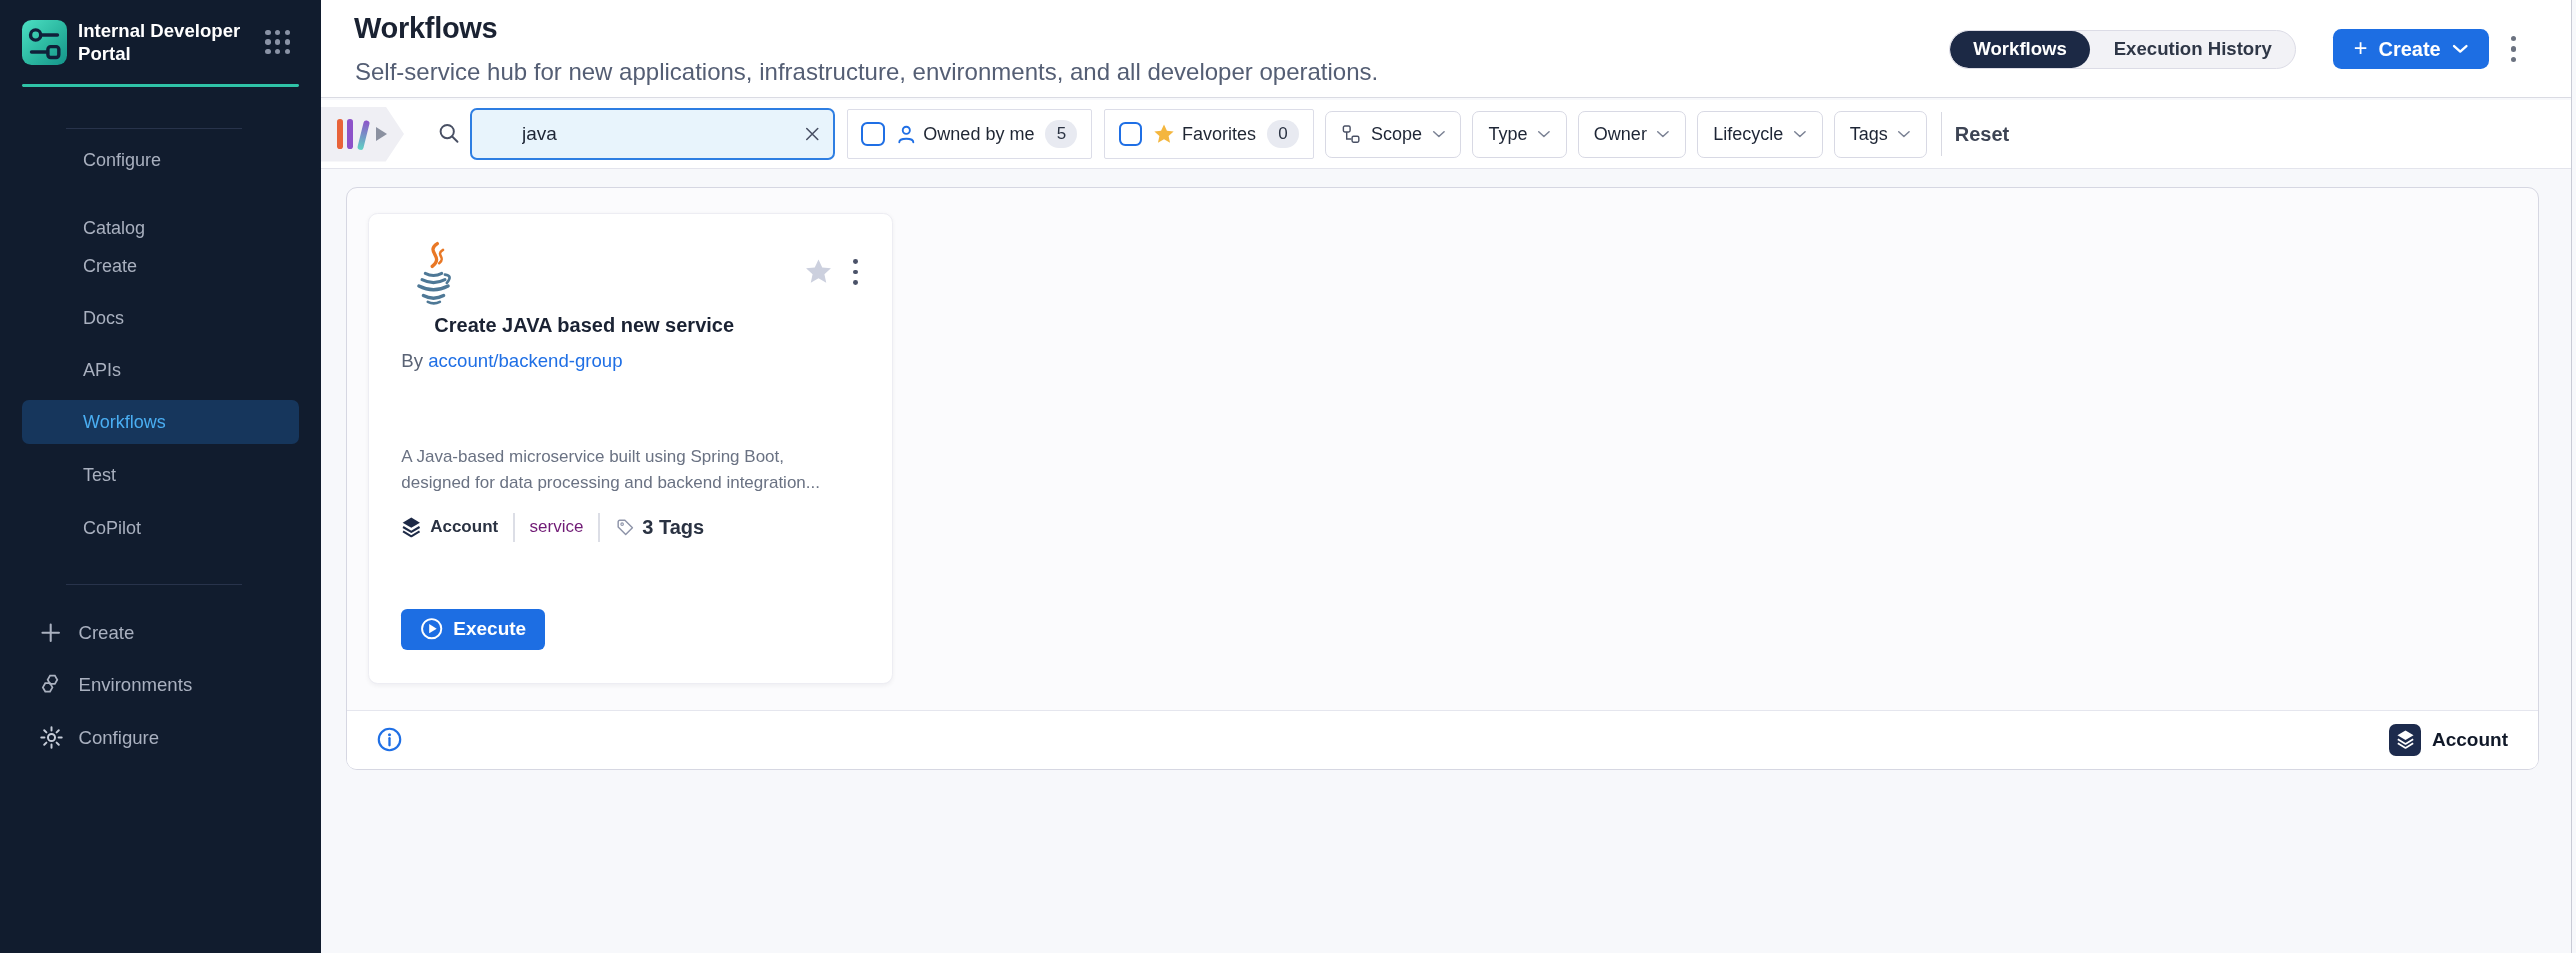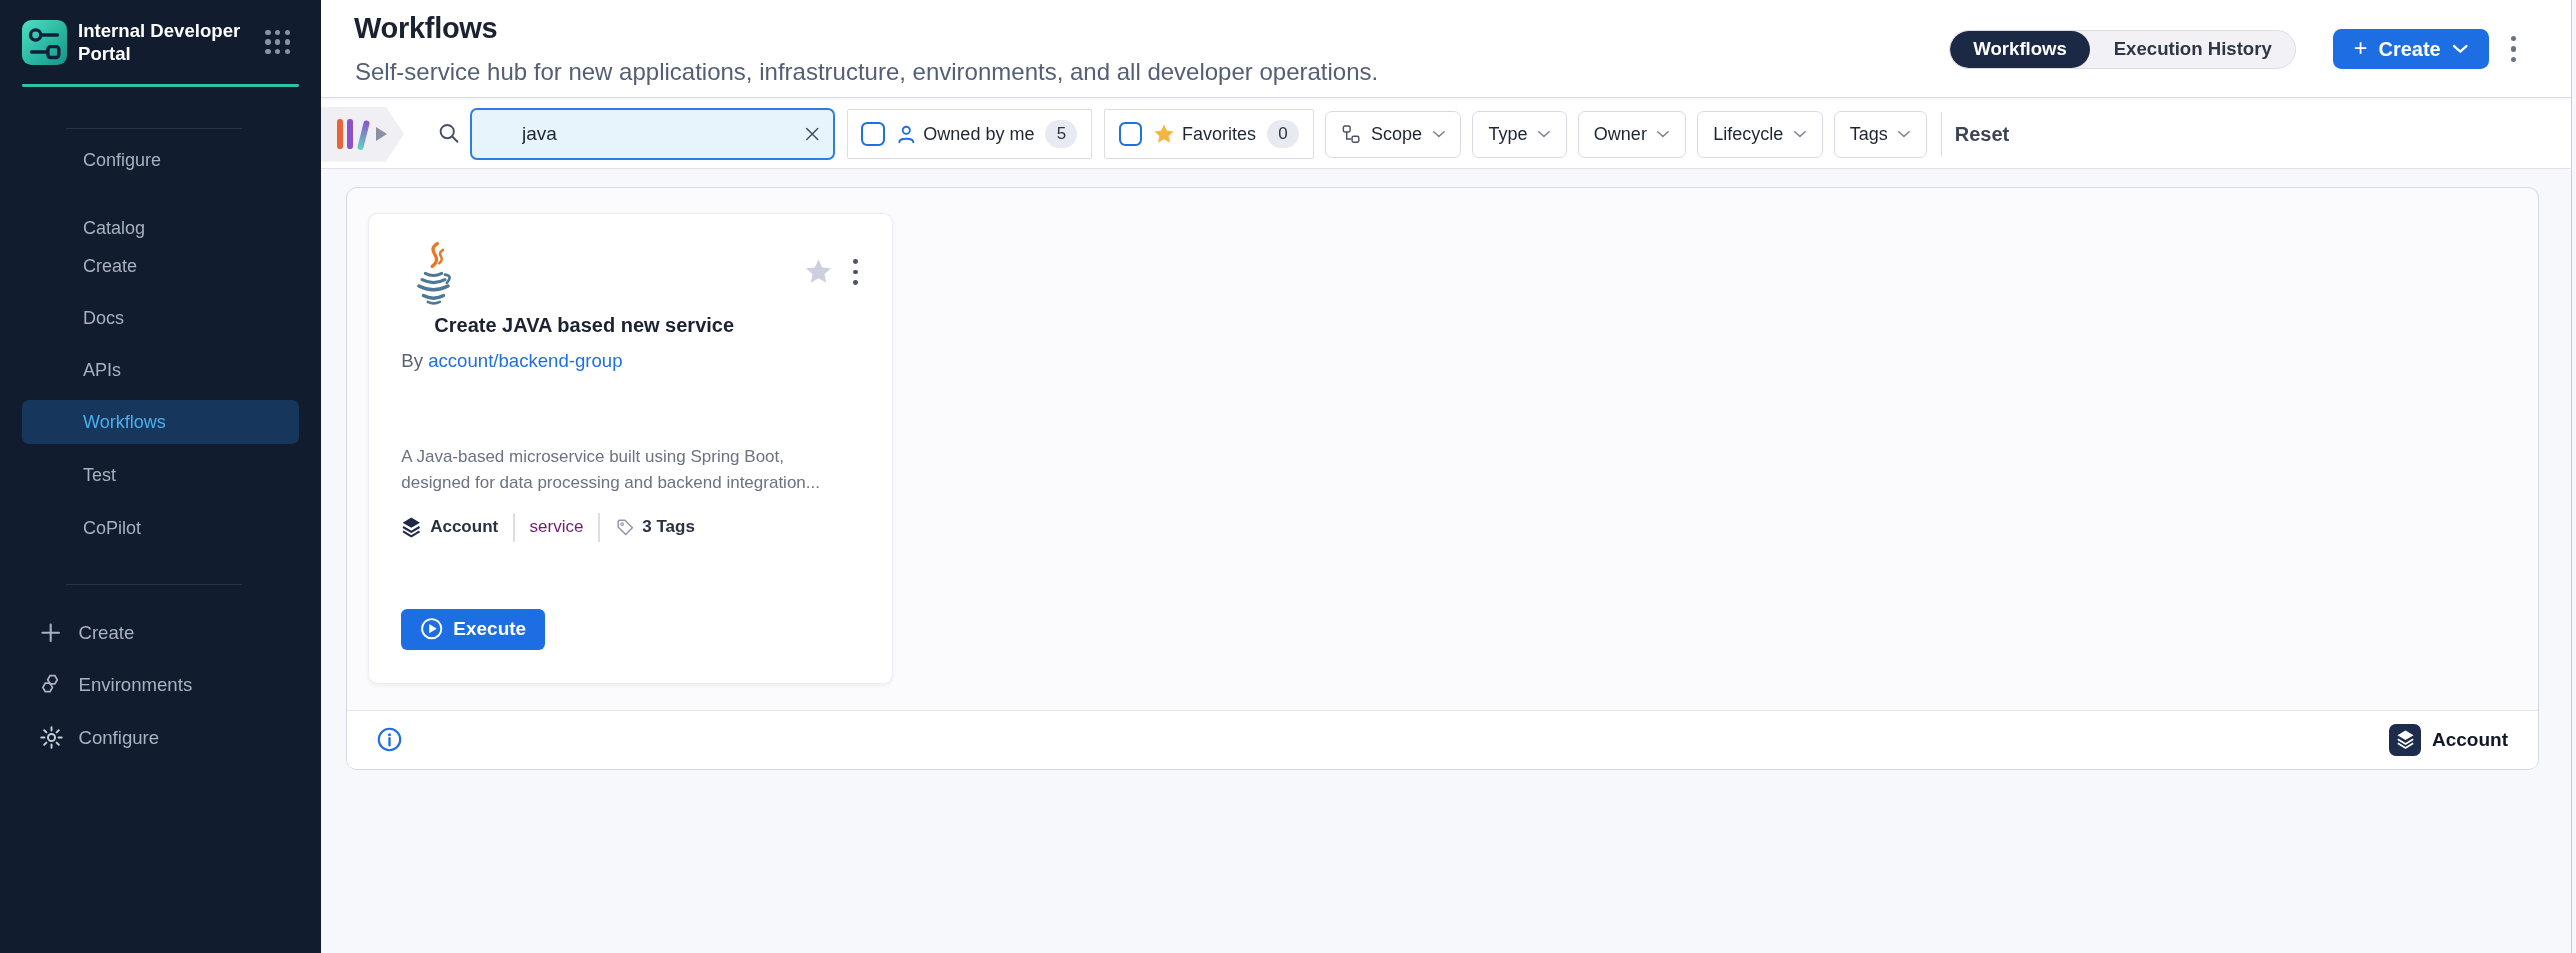--- a/index.html
+++ b/index.html
@@ -67,21 +67,21 @@
   .card-star { color:#ccd0de; font-size:20.6px; cursor:pointer; display:flex; }
   .card-kebab { display:flex; flex-direction:column; gap:5.5px; cursor:pointer; padding:2.8px; }
   .card-kebab span { width:4.8px; height:4.8px; border-radius:50%; background:#4a5268; }
   .card-title { position:absolute; left:32px; top:100px; font-size:20px; font-weight:700; color:#1a2233;margin-left:33px; }
   .card-by { position:absolute; left:32px; top:136px; font-size:18.6px; color:#5a6375; }
   .card-by a { color:#1f6fe5; text-decoration:none; }
   .card-desc { position:absolute; left:32px; top:194px; width:451px; font-size:17px; line-height:26px; color:#6a7283;margin-top:36px; }
   .card-meta { position:absolute; left:32px; top:299px; display:flex; align-items:center; }
   .meta-label { font-size:17px; font-weight:600; color:#2a3242; margin-left:8.3px; }
   .meta-type { font-size:17px; color:#701a75; }
-  .meta-tags { font-size:17px; font-weight:700; color:#2a3242; margin-left:6.9px; }
+  .meta-tags { font-size:20px; font-weight:700; color:#2a3242; margin-left:6.9px; }
   .meta-div { width:1.4px; height:29px; background:#dcdee6; margin:0 15px; }
   .execute-btn { position:absolute; left:32px; top:395px; display:flex; align-items:center; gap:9.6px; height:41px; padding:0 19px; background:#1d6ee3; border:none; border-radius:6.2px; color:#fff; font-size:19px; font-weight:700; font-family:inherit; cursor:pointer; }
 
   .panel-footer { position:absolute; left:0; right:0; bottom:0; height:59px; background:#ffffff; border-top:1.4px solid #e5e6ee; border-radius:0 0 9.6px 9.6px; display:flex; align-items:center; padding:0 30px; }
   .footer-account { margin-left:auto; display:flex; align-items:center; gap:11px; }
   .account-badge-icon { width:32px; height:32px; border-radius:6.9px; background:#1d2b4d; display:flex; align-items:center; justify-content:center; }
   .account-label { font-size:19px; font-weight:700; color:#101828; }
   .info-btn { display:flex; cursor:pointer; }
 </style>
 </head>

